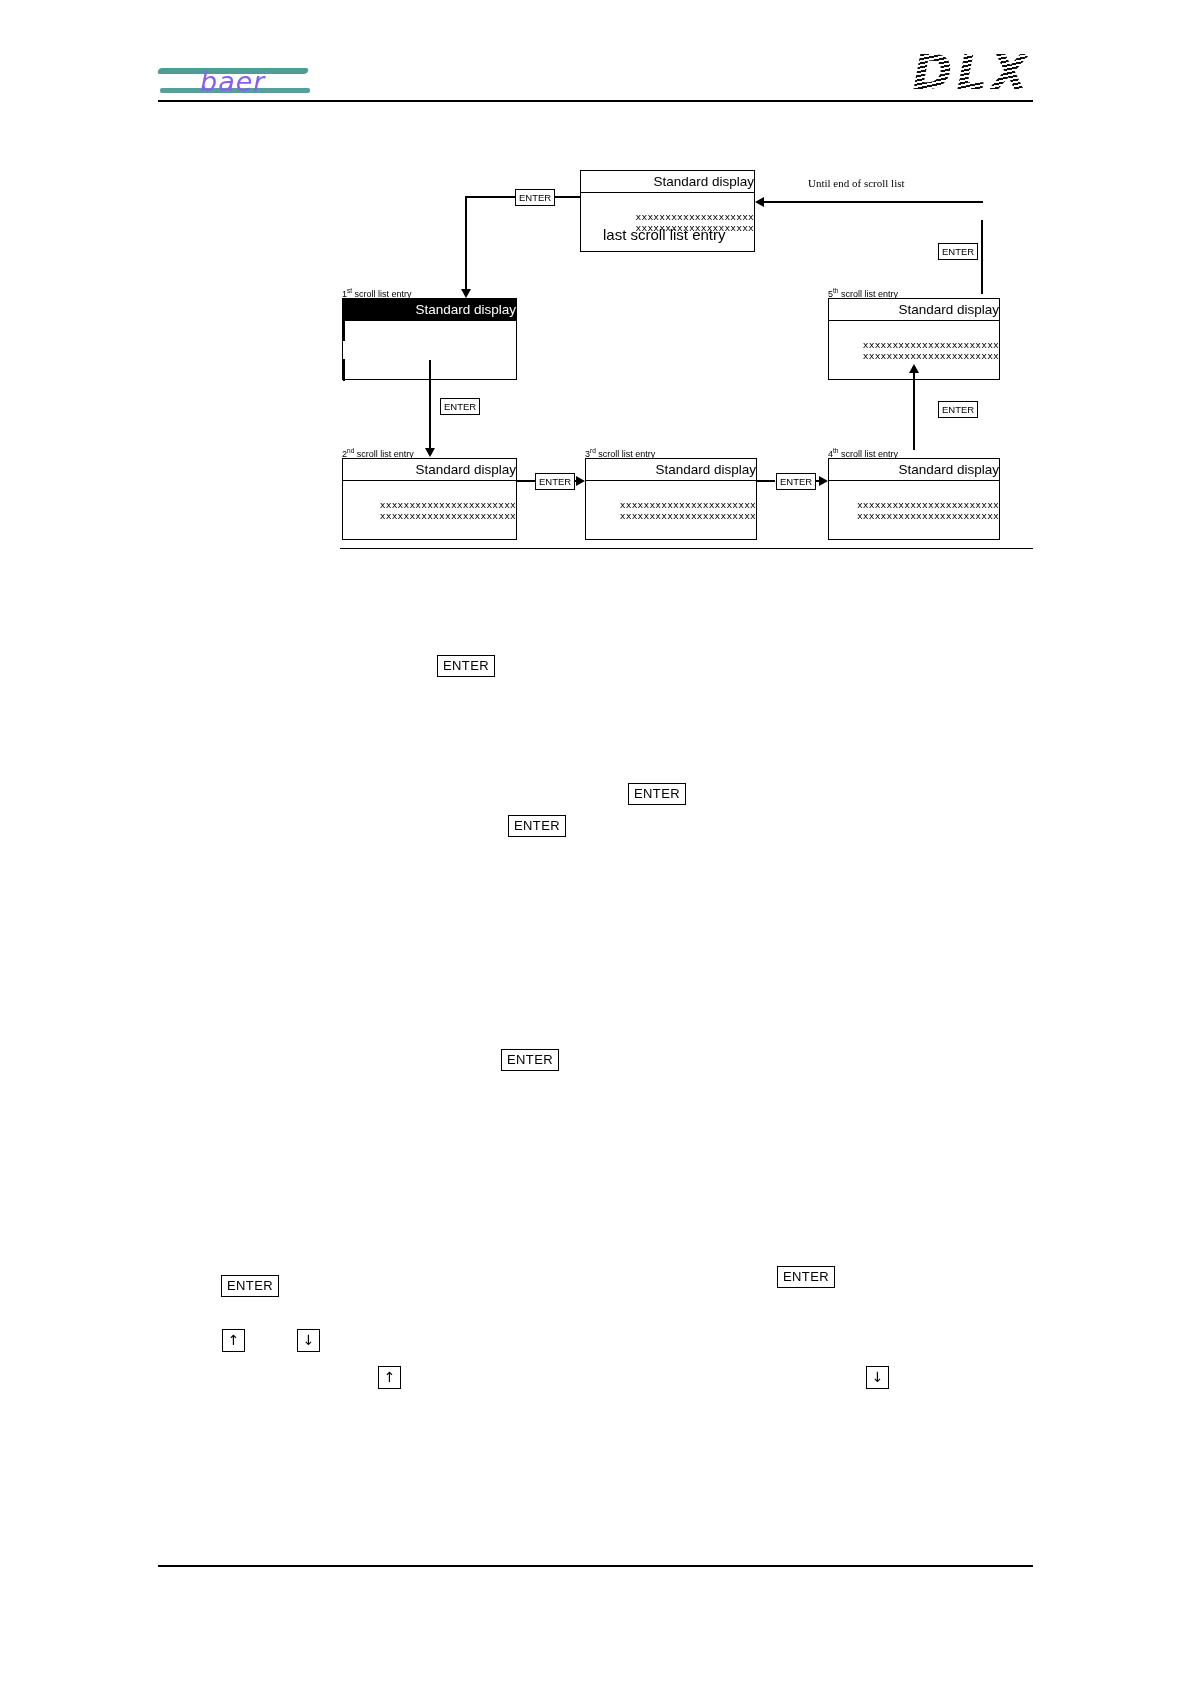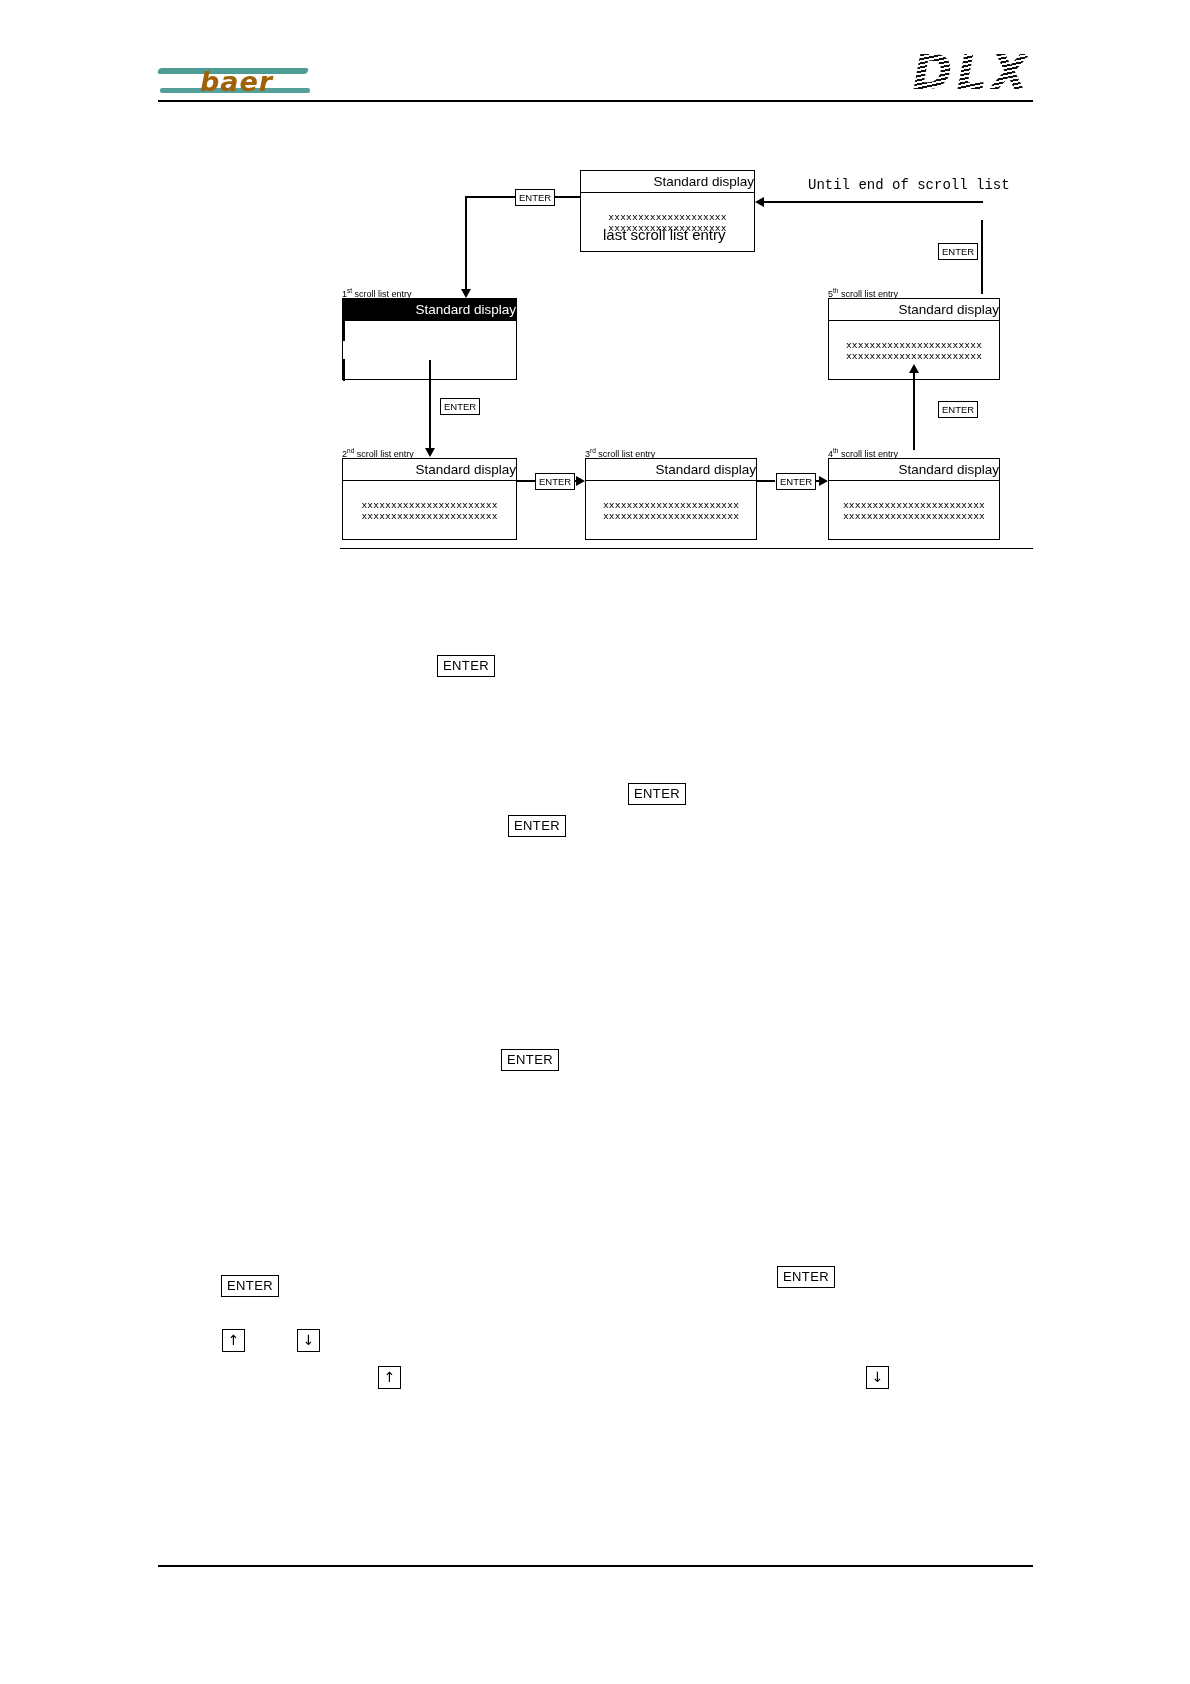--- a/index.html
+++ b/index.html
@@ -57,24 +57,24 @@
     height: 5px;
     background: #55a09a;
     border-radius: 2px;
   }
   .brand-logo .brand-text {
     position: absolute;
     left: 42px;
     top: 16px;
     font-family: "DejaVu Sans", sans-serif;
     font-style: italic;
-    font-weight: bold;
+    font-weight: normal;
     font-size: 27px;
     letter-spacing: 1px;
-    color: #a16207;
+    color: #8b5cf6;
   }
   .product-logo {
     position: absolute;
     right: 158px;
     top: 44px;
     font-family: "DejaVu Sans", sans-serif;
     font-weight: bold;
     font-style: italic;
     font-size: 48px;
     letter-spacing: 4px;
@@ -124,21 +124,21 @@
     padding: 1px 0 1px 0;
     border-bottom: 1px solid #000000;
     white-space: nowrap;
   }
   .display-box .dbx-line {
     display: block;
     font-family: "DejaVu Sans Mono", monospace;
     font-size: 9.5px;
     line-height: 11px;
     letter-spacing: 0.2px;
-    text-align: center;
+    text-align: right;
     white-space: nowrap;
     overflow: hidden;
   }
   .display-box .dbx-body {
     padding: 2px 2px 3px 2px;
   }
   .display-box.inverted .dbx-title {
     background: #000000;
     color: #ffffff;
     border-bottom: 1px solid #000000;
@@ -163,22 +163,22 @@
   .box-subcaption {
     position: absolute;
     font-family: "Liberation Sans", sans-serif;
     font-size: 15px;
     color: #000000;
     white-space: nowrap;
     padding-left: 20px;
   }
   .note-label {
     position: absolute;
-    font-family: Liberation Mono, monospace;
-    font-size: 14px;
+    font-family: Liberation Serif, serif;
+    font-size: 11px;
     color: #000000;
     white-space: nowrap;
   }
 
   
   .key {
     display: inline-block;
     border: 1px solid #000000;
     background: #ffffff;
     font-family: "Liberation Sans", sans-serif;

